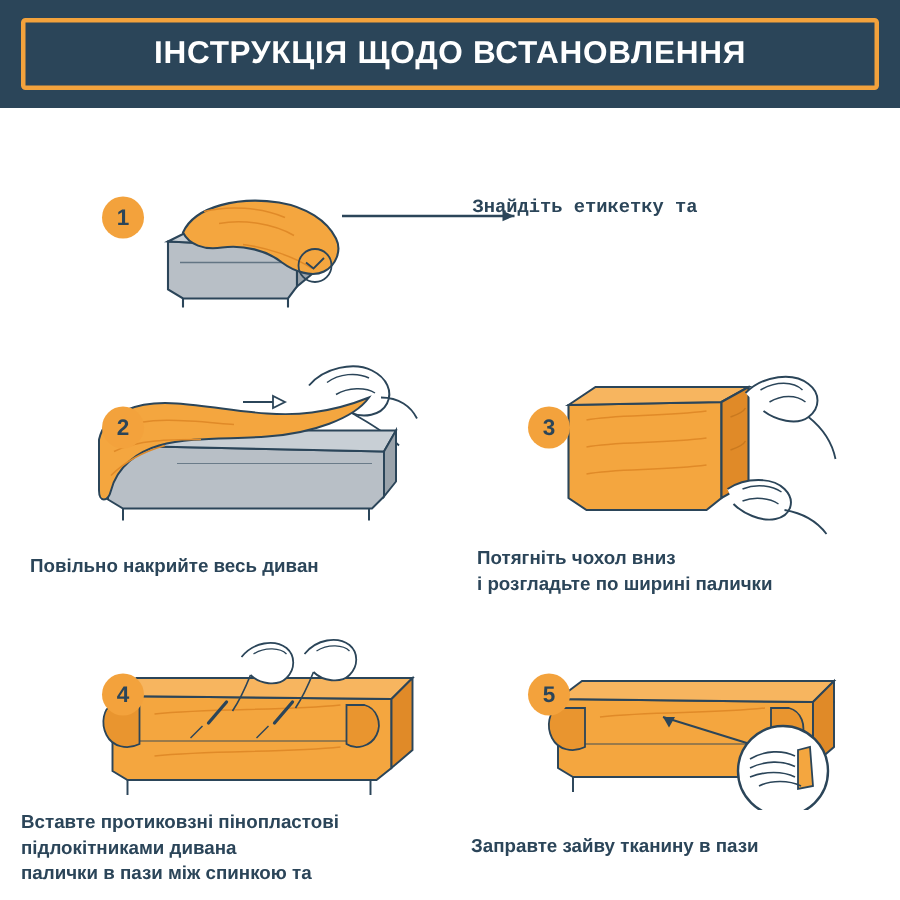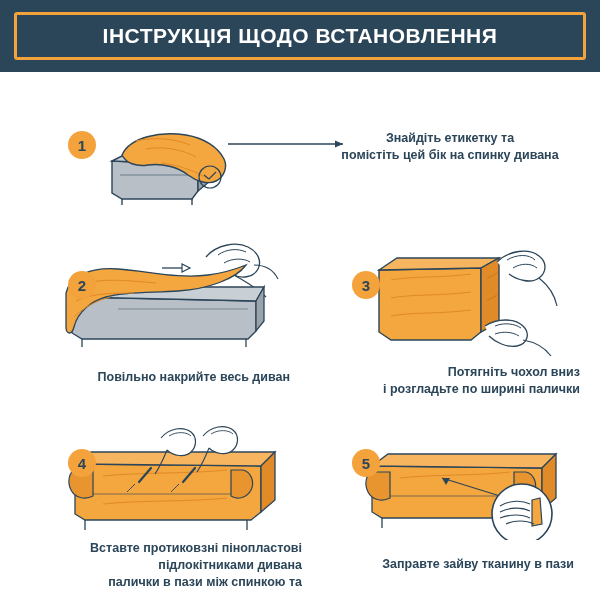--- a/index.html
+++ b/index.html
@@ -58,24 +58,25 @@
     align-items: center;
     justify-content: center;
     z-index: 5;
   }
   .caption {
     position: absolute;
     color: #2b4559;
     font-size: 12.5px;
     font-weight: bold;
     line-height: 1.35;
-    text-align: right;
+    text-align: left;
   }
   .caption.left-align {
-    text-align: center;
+    text-align: left;
+    font-family: Liberation Mono, monospace;
   }
 
   .art {
     position: absolute;
   }
   .art svg { display: block; }
 
   
 </style>
 </head>
@@ -111,21 +112,20 @@
         <path d="M46 34 C62 31, 82 34, 96 42" stroke="#e08a28" stroke-width="1" fill="none"></path>
         <path d="M62 48 C78 50, 96 56, 108 64" stroke="#e08a28" stroke-width="1" fill="none"></path>
 
         <circle cx="110" cy="62" r="11" fill="none" stroke="#2b4559" stroke-width="1.2"></circle>
         <path d="M104 60 l5 4 l7 -7" stroke="#2b4559" stroke-width="1.2" fill="none"></path>
       </svg>
     </div>
 
     <div class="caption left-align" style="left:315px; top:130px; width:270px;">
       <div>Знайдіть етикетку та</div>
-      <div>помістіть цей бік на спинку дивана</div>
     </div>
   </div>
 
   <div class="step">
     <div class="badge" style="left:68px; top:271px;">2</div>
 
     <div class="art" style="left:58px; top:235px;">
       <svg width="230" height="130" viewBox="0 0 230 130">
 
         <path d="M148 22 C158 10, 178 6, 190 12 C200 17, 204 26, 200 34 C196 42, 184 44, 176 40" fill="#ffffff" stroke="#2b4559" stroke-width="1.3"></path>
@@ -178,21 +178,21 @@
         <path d="M168 28 C176 23, 186 23, 192 28" stroke="#2b4559" stroke-width="1" fill="none"></path>
         <path d="M194 38 C204 46, 210 56, 212 66" stroke="#2b4559" stroke-width="1.2" fill="none"></path>
 
         <path d="M140 86 C152 78, 170 78, 178 86 C186 94, 182 104, 172 106 C162 108, 150 102, 144 96" fill="#ffffff" stroke="#2b4559" stroke-width="1.3"></path>
         <path d="M150 86 C160 82, 170 84, 176 88" stroke="#2b4559" stroke-width="1" fill="none"></path>
         <path d="M150 94 C158 91, 168 92, 174 96" stroke="#2b4559" stroke-width="1" fill="none"></path>
         <path d="M178 100 C190 102, 200 108, 206 116" stroke="#2b4559" stroke-width="1.2" fill="none"></path>
       </svg>
     </div>
 
-    <div class="caption" style="left:308px; top:364px; width:272px;">
+    <div class="caption" style="left:318px; top:364px; width:272px;">
       <div>Потягніть чохол вниз</div>
       <div>і розгладьте по ширині палички</div>
     </div>
   </div>
 
   <div class="step">
     <div class="badge" style="left:68px; top:449px;">4</div>
 
     <div class="art" style="left:55px; top:420px;">
       <svg width="230" height="120" viewBox="0 0 230 120">
@@ -253,18 +253,18 @@
 
         <circle cx="172" cy="94" r="30" fill="#ffffff" stroke="#2b4559" stroke-width="1.6"></circle>
         <path d="M150 86 C160 80, 172 80, 180 84" stroke="#2b4559" stroke-width="1.1" fill="none"></path>
         <path d="M150 92 C160 87, 172 87, 180 91" stroke="#2b4559" stroke-width="1.1" fill="none"></path>
         <path d="M150 98 C160 94, 172 94, 180 98" stroke="#2b4559" stroke-width="1.1" fill="none"></path>
         <path d="M182 80 L190 78 L192 104 L182 106 Z" fill="#f4a63f" stroke="#2b4559" stroke-width="1.2"></path>
         <path d="M156 104 C164 100, 176 100, 184 104" stroke="#2b4559" stroke-width="1.1" fill="none"></path>
       </svg>
     </div>
 
-    <div class="caption" style="left:302px; top:556px; width:272px;">
+    <div class="caption" style="left:314px; top:556px; width:272px;">
       <div>Заправте зайву тканину в пази</div>
     </div>
   </div>
 
 </div>
 
 </body></html>

